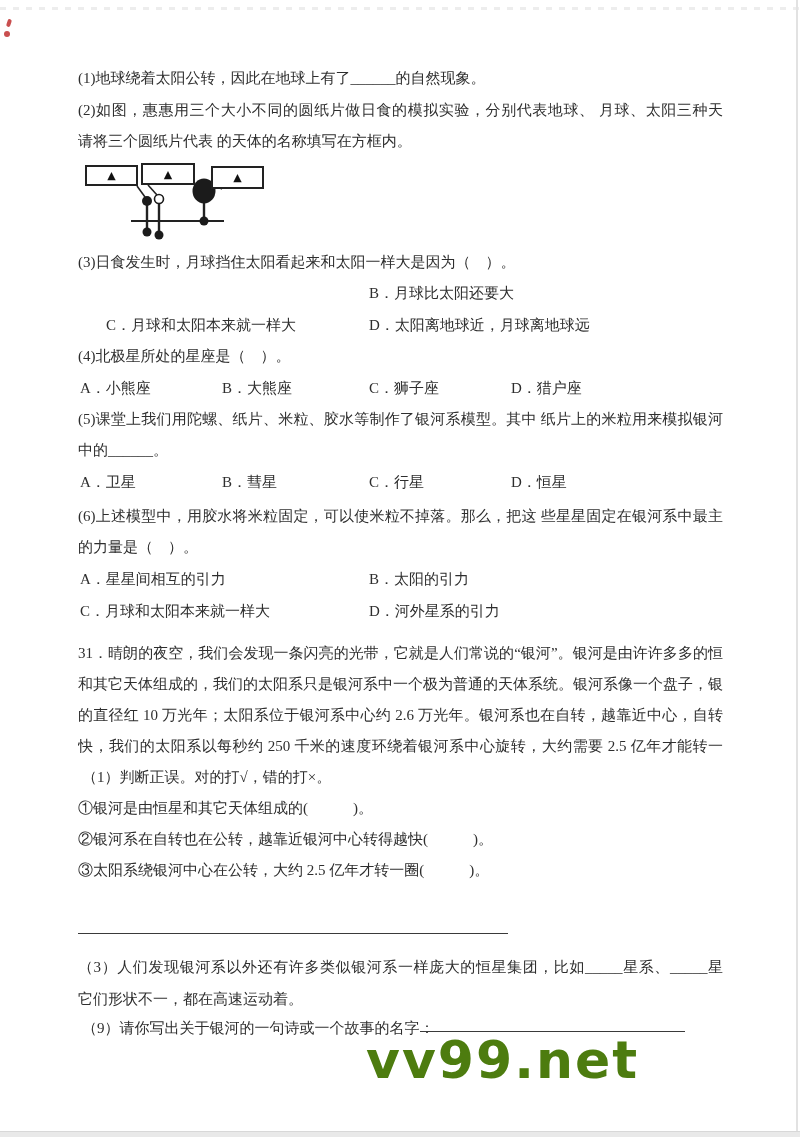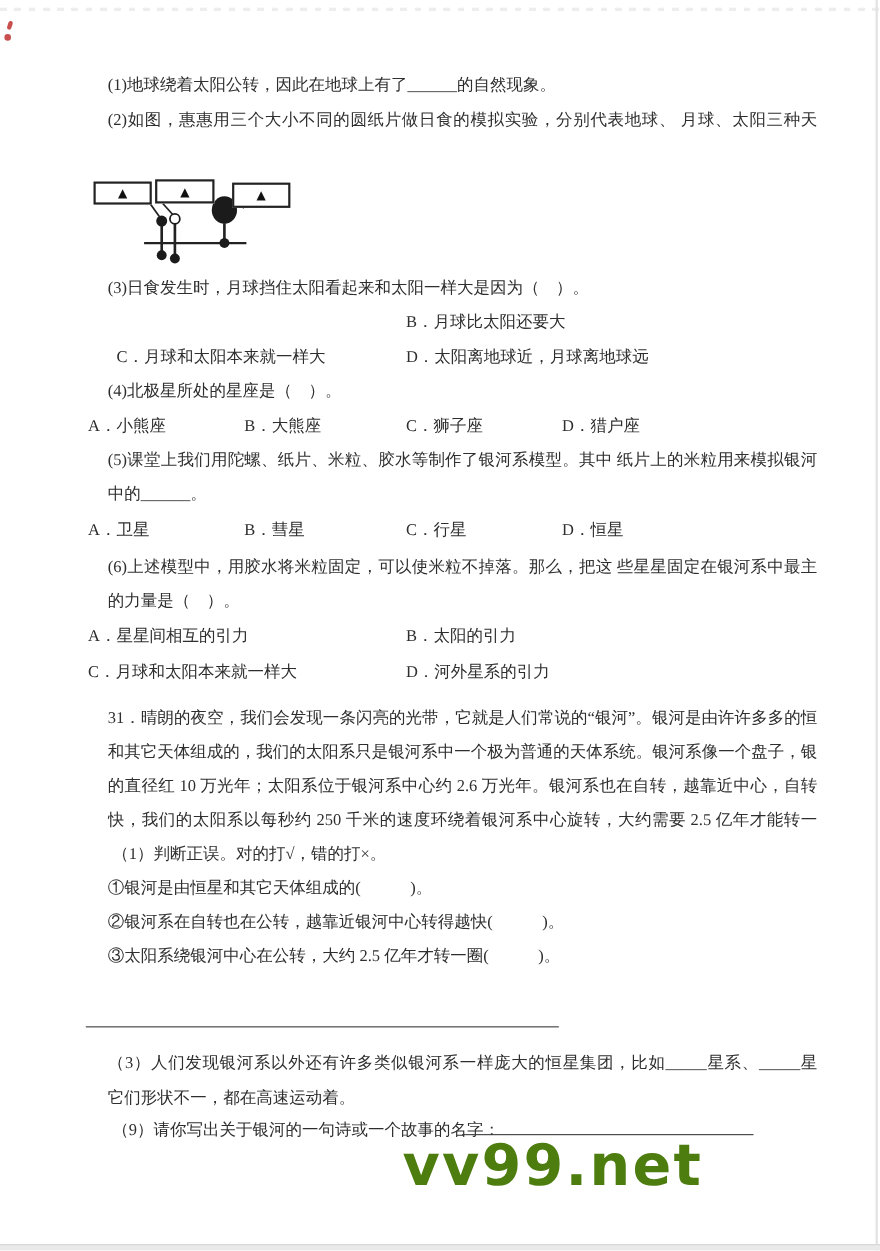--- a/index.html
+++ b/index.html
@@ -1,20 +1,20 @@
 <!DOCTYPE html>
 <html><head>
 <meta charset="utf-8">
 <style>
   html,body{margin:0;padding:0;background:#ffffff;}
   .page{
     position:relative;width:800px;height:1137px;background:#ffffff;overflow:hidden;
     font-family:"Liberation Serif","DejaVu Serif",serif;color:#2e2e2e;
   }
-  .ln{position:absolute;left:78px;font-size:15px;line-height:20px;white-space:pre;z-index:2;margin-left:20px;}
+  .ln{position:absolute;left:78px;font-size:15px;line-height:20px;white-space:pre;z-index:2;}
   .full{width:645px;text-align:justify;text-align-last:justify;white-space:normal;overflow:hidden;height:20px;}
   .opt{position:absolute;font-size:15px;line-height:20px;white-space:pre;z-index:2;}
   .answer-line{position:absolute;border-top:1.6px solid #3a3a3a;height:0;z-index:2;}
   .watermark{
     position:absolute;left:366px;top:1034px;z-index:1;
     font-family:"DejaVu Sans","Liberation Sans",sans-serif;
     font-weight:700;font-size:52px;letter-spacing:2px;color:#4d7c0f;line-height:1;
   }
   .diagram{position:absolute;left:78px;top:155px;width:200px;height:100px;z-index:2;}
   .diagram svg{position:absolute;left:0;top:0;}
@@ -37,20 +37,21 @@
 <div class="page">
 
   <div class="top-edge"></div>
   <div class="red-mark m1"></div>
   <div class="red-mark m2"></div>
 
   <div class="watermark">vv99.net</div>
 
   <div class="ln" style="top:68px">(1)地球绕着太阳公转，因此在地球上有了______的自然现象。</div>
   <div class="ln full" style="top:100px">(2)如图，惠惠用三个大小不同的圆纸片做日食的模拟实验，分别代表地球、 月球、太阳三种天体。</div>
+  <div class="ln" style="top:131px">请将三个圆纸片代表 的天体的名称填写在方框内。</div>
 
   <div class="diagram">
     <svg width="200" height="100" viewBox="0 0 200 100">
       <line x1="53" y1="66" x2="146" y2="66" stroke="#222" stroke-width="2"></line>
       <line x1="59" y1="31" x2="67" y2="42" stroke="#222" stroke-width="1.6"></line>
       <line x1="70" y1="30" x2="79" y2="40" stroke="#222" stroke-width="1.6"></line>
       <line x1="144" y1="34" x2="134" y2="28" stroke="#222" stroke-width="1.6"></line>
       <line x1="69" y1="50" x2="69" y2="77" stroke="#222" stroke-width="2.4"></line>
       <line x1="81" y1="47" x2="81" y2="80" stroke="#222" stroke-width="2.4"></line>
       <line x1="126" y1="48" x2="126" y2="66" stroke="#222" stroke-width="2.4"></line>

